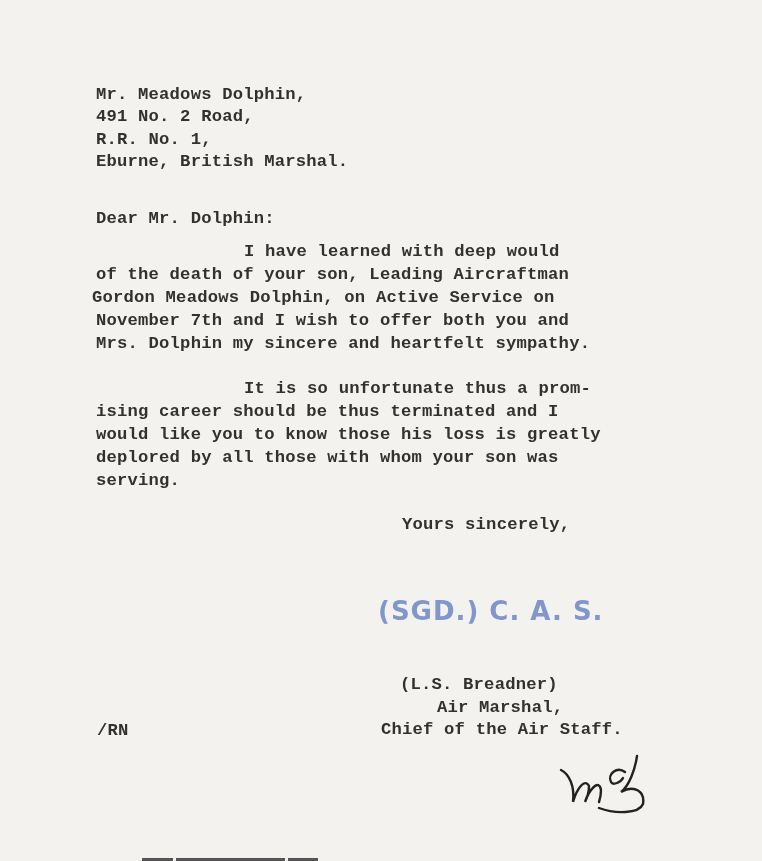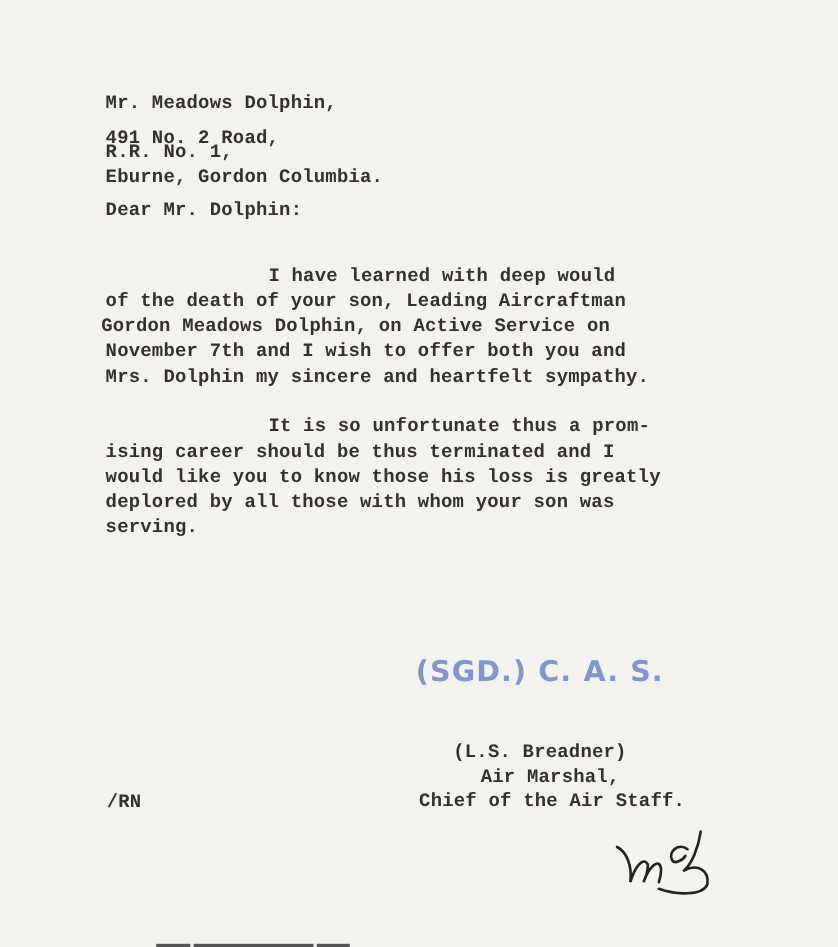--- a/index.html
+++ b/index.html
@@ -32,48 +32,49 @@
   .initials { position: absolute; left: 555px; top: 752px; width: 110px; height: 75px; }
   .bottom-bar { position: absolute; top: 858px; height: 3px; background: #555; }
 </style>
 </head>
 <body>
 
 <div class="page">
 
   <div>
     <div class="line" style="left:96px;top:84px">Mr. Meadows Dolphin,</div>
-    <div class="line" style="left:96px;top:116px">491 No. 2 Road,</div>
+    <div class="line" style="left:96px;top:106px">491 No. 2 Road,</div>
     <div class="line" style="left:96px;top:129px">R.R. No. 1,</div>
-    <div class="line" style="left:96px;top:151px">Eburne, Gordon Columbia.</div>
+    <div class="line" style="left:96px;top:151px">Eburne, British Marshal.</div>
   </div>
 
-  <div class="line" style="left:96px;top:181px">Dear Mr. Dolphin:</div>
+  <div class="line" style="left:96px;top:208px">Dear Mr. Dolphin:</div>
 
   <div>
     <div class="line" style="left:244px;top:241px">I have learned with deep would</div>
     <div class="line" style="left:96px;top:264px">of the death of your son, Leading Aircraftman</div>
     <div class="line" style="left:92px;top:287px">Gordon Meadows Dolphin, on Active Service on</div>
     <div class="line" style="left:96px;top:310px">November 7th and I wish to offer both you and</div>
     <div class="line" style="left:96px;top:333px">Mrs. Dolphin my sincere and heartfelt sympathy.</div>
   </div>
 
   <div>
     <div class="line" style="left:244px;top:378px">It is so unfortunate thus a prom-</div>
     <div class="line" style="left:96px;top:401px">ising career should be thus terminated and I</div>
     <div class="line" style="left:96px;top:424px">would like you to know those his loss is greatly</div>
     <div class="line" style="left:96px;top:447px">deplored by all those with whom your son was</div>
     <div class="line" style="left:96px;top:470px">serving.</div>
   </div>
 
+  <div class="line" style="left:402px;top:514px">Yours sincerely,</div>
 
   <div class="stamp">(SGD.) C. A. S.</div>
 
   <div>
-    <div class="line" style="left:412px;top:674px">(L.S. Breadner)</div>
+    <div class="line" style="left:400px;top:674px">(L.S. Breadner)</div>
     <div class="line" style="left:437px;top:697px">Air Marshal,</div>
     <div class="line" style="left:381px;top:719px">Chief of the Air Staff.</div>
   </div>
 
   <div class="line" style="left:97px;top:720px">/RN</div>
 
   <svg class="initials" viewBox="0 0 110 75">
     <path d="M6 18 C14 22 20 34 18 50 C22 36 30 26 34 34 C34 42 30 50 30 50 C34 38 44 26 46 38 C46 44 44 50 44 50" fill="none" stroke="#222" stroke-width="2.4" stroke-linecap="round"></path>
     <path d="M70 20 C62 14 52 22 56 30 C58 34 66 30 68 26" fill="none" stroke="#222" stroke-width="2.4" stroke-linecap="round"></path>
     <path d="M82 4 C80 18 74 34 66 40 C80 32 90 40 88 52 C84 62 60 62 44 56" fill="none" stroke="#222" stroke-width="2.4" stroke-linecap="round"></path>

